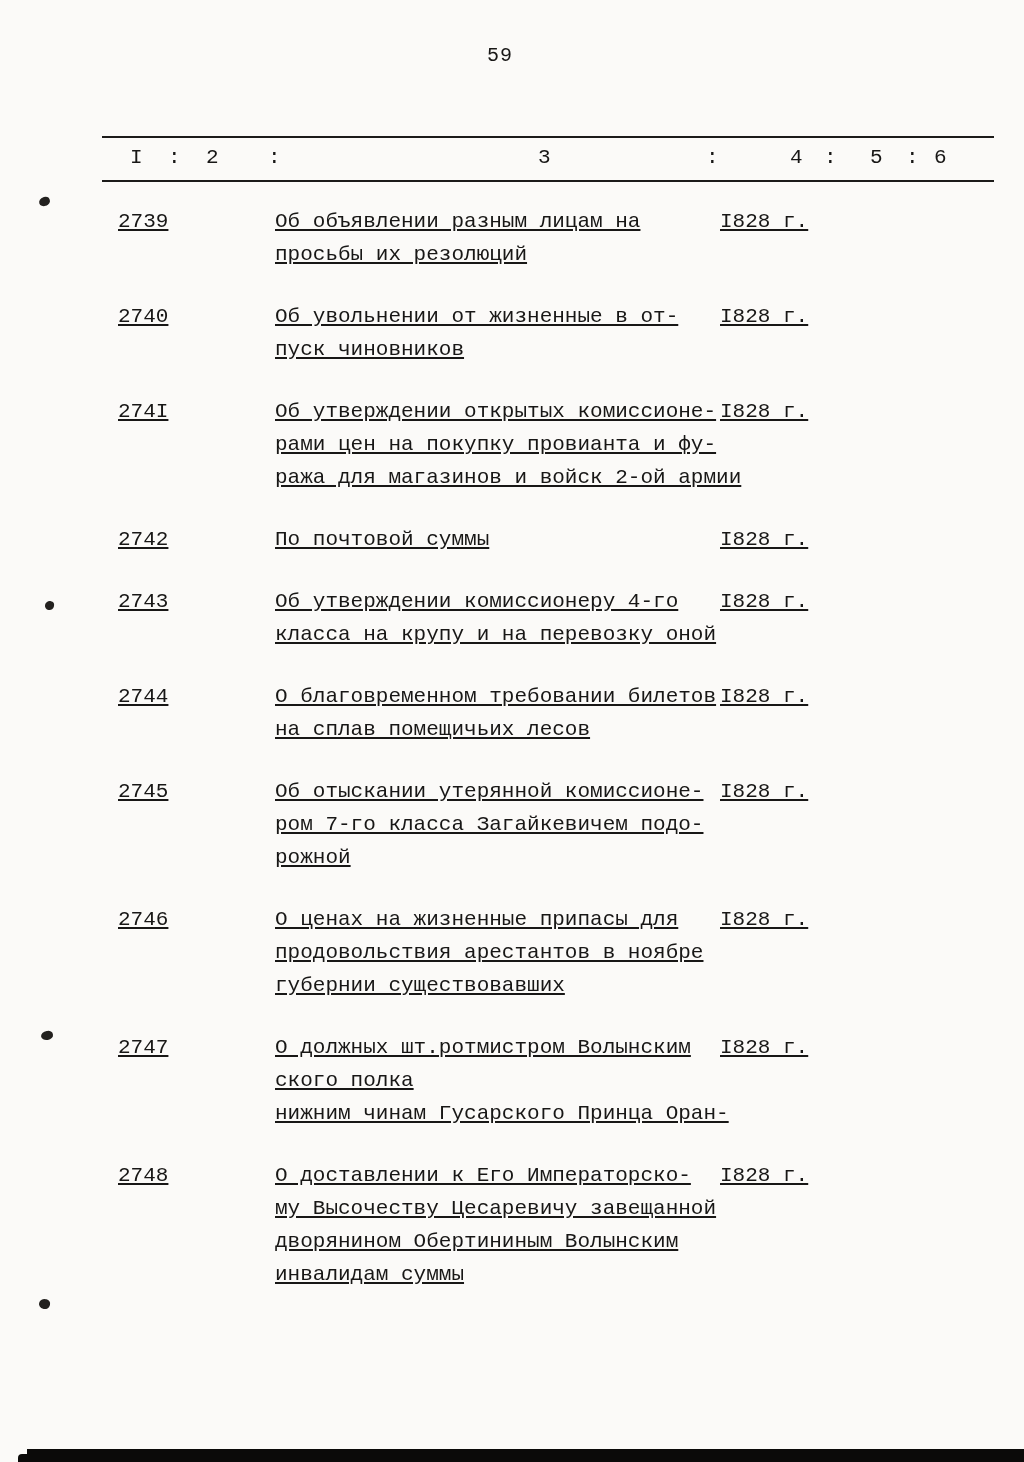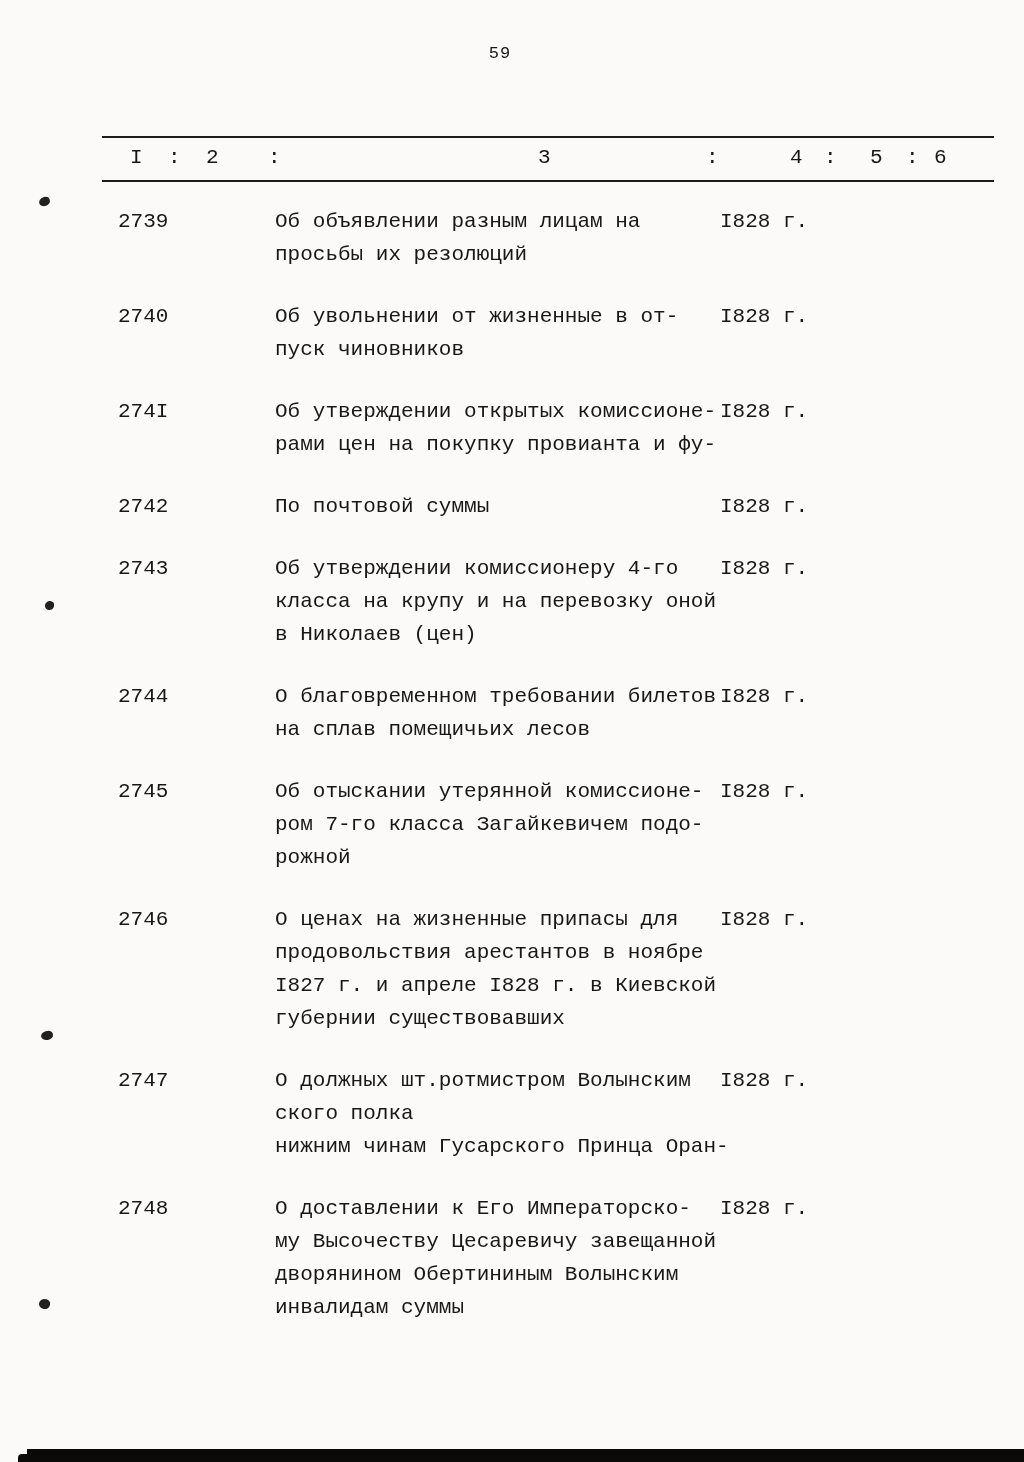--- a/index.html
+++ b/index.html
@@ -11,21 +11,21 @@
     overflow:hidden;
   }
   .page{
     position:relative;
     width:1024px;height:1462px;
     background:#fbfaf8;
   }
   .page-number{
     position:absolute;top:44px;left:0;width:1000px;
     text-align:center;
-    font-size:17px;letter-spacing:1px;
+    font-size:20px;letter-spacing:1px;
   }
   
   .table-header{
     position:absolute;top:136px;left:102px;width:892px;height:42px;
     border-top:2px solid #1c1b1a;
     border-bottom:2px solid #1c1b1a;
     font-size:21px;
   }
   .table-header span{position:absolute;top:8px;white-space:nowrap;}
   .hc0{left:28px;}  .hc1{left:66px;}  .hc2{left:104px;} .hc3{left:166px;}
@@ -34,20 +34,21 @@
   
   .entries{
     position:absolute;top:205px;left:0;width:1024px;
     font-size:21px;line-height:33px;
   }
   .entry{
     display:grid;
     grid-template-columns:157px 445px 1fr;
     padding-left:118px;
     margin-bottom:29px;
+    text-decoration:underline;
   }
   .entry-number{white-space:nowrap;}
   .entry-text div{white-space:nowrap;}
   .entry-year{white-space:nowrap;align-self:start;}
   
   .speck{
     position:absolute;background:#23211f;border-radius:55% 45% 50% 50%;
   }
   .sp1{left:39px;top:197px;width:11px;height:9px;transform:rotate(-18deg);}
   .sp2{left:45px;top:601px;width:9px;height:9px;transform:rotate(10deg);}
@@ -102,38 +103,38 @@
         <div>пуск чиновников</div>
       </div>
       <div class="entry-year">I828 г.</div>
     </div>
 
     <div class="entry">
       <div class="entry-number">274I</div>
       <div class="entry-text">
         <div>Об утверждении открытых комиссионе-</div>
         <div>рами цен на покупку провианта и фу-</div>
+        <div>ража для магазинов и войск 2-ой армии</div>
       </div>
       <div class="entry-year">I828 г.</div>
     </div>
 
     <div class="entry">
       <div class="entry-number">2742</div>
       <div class="entry-text">
         <div>По почтовой суммы</div>
       </div>
       <div class="entry-year">I828 г.</div>
     </div>
 
     <div class="entry">
       <div class="entry-number">2743</div>
       <div class="entry-text">
         <div>Об утверждении комиссионеру 4-го</div>
         <div>класса на крупу и на перевозку оной</div>
-        <div>в Николаев (цен)</div>
       </div>
       <div class="entry-year">I828 г.</div>
     </div>
 
     <div class="entry">
       <div class="entry-number">2744</div>
       <div class="entry-text">
         <div>О благовременном требовании билетов</div>
         <div>на сплав помещичьих лесов</div>
       </div>
@@ -148,21 +149,20 @@
         <div>рожной</div>
       </div>
       <div class="entry-year">I828 г.</div>
     </div>
 
     <div class="entry">
       <div class="entry-number">2746</div>
       <div class="entry-text">
         <div>О ценах на жизненные припасы для</div>
         <div>продовольствия арестантов в ноябре</div>
-        <div>I827 г. и апреле I828 г. в Киевской</div>
         <div>губернии существовавших</div>
       </div>
       <div class="entry-year">I828 г.</div>
     </div>
 
     <div class="entry">
       <div class="entry-number">2747</div>
       <div class="entry-text">
         <div>О должных шт.ротмистром Волынским</div>
         <div>ского полка</div>

